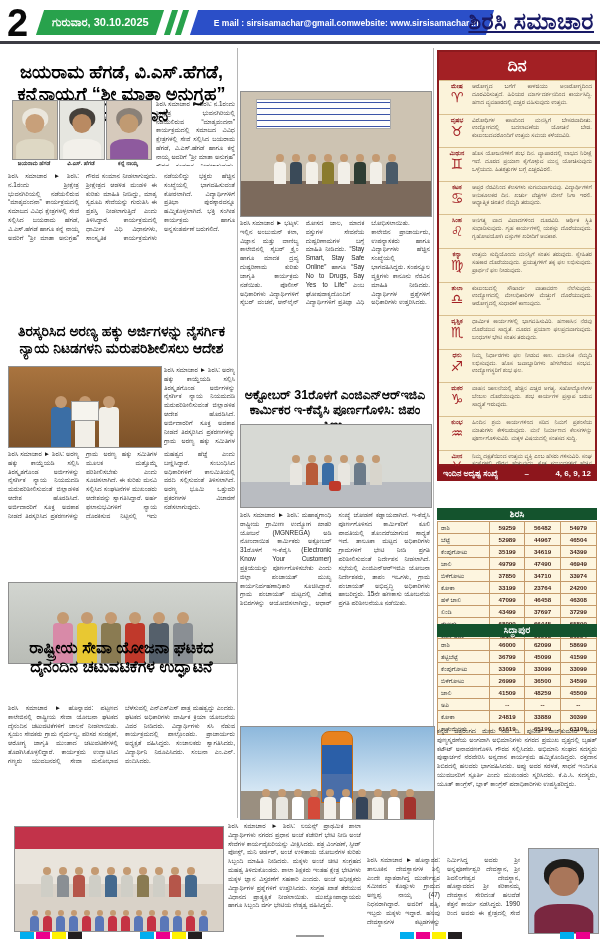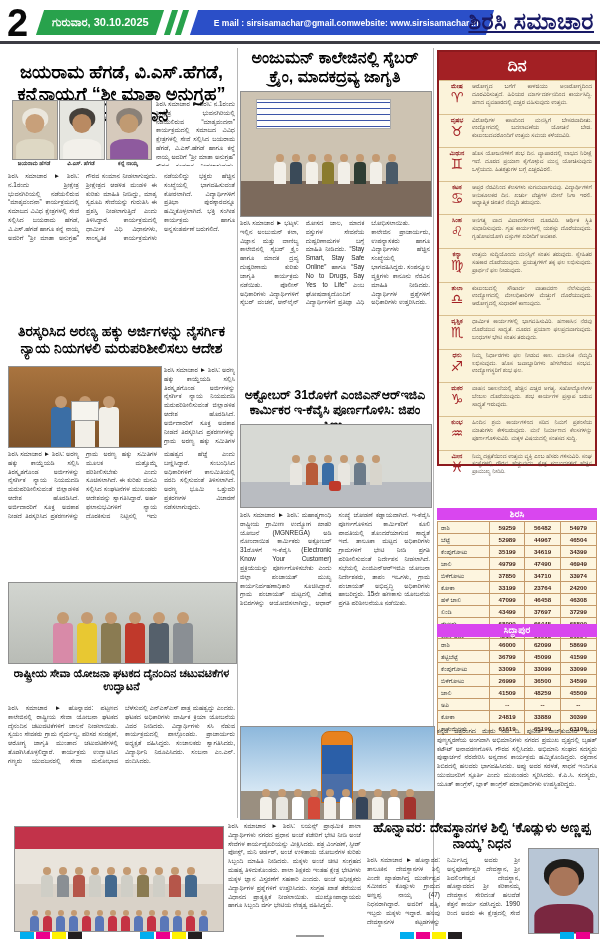--- a/index.html
+++ b/index.html
@@ -43,21 +43,21 @@
   .horo-head .hl{flex:1;background:#a32024;display:flex;align-items:center;justify-content:center;}
   .horo-head .hr{flex:1.25;background:#1b7f8c;display:flex;align-items:center;justify-content:center;}
   .h-row{display:flex;border-top:1px solid #d9bf8f;padding:2px 3px;height:28.6px;overflow:hidden;}
   .h-ico{width:30px;flex:0 0 30px;display:flex;flex-direction:column;align-items:center;}
   .sign-name{font-size:6px;font-weight:bold;color:#8d1a1e;}
   .sign-symbol{font-size:14px;line-height:1.1;color:#a32024;font-family:"DejaVu Sans",sans-serif;}
   .sign-text{margin:0;font-size:5.9px;line-height:1.32;text-align:justify;color:#4a4036;}
   .lucky{background:#8d161c;color:#fff;font-size:8px;font-weight:bold;display:flex;align-items:center;justify-content:space-between;padding:0 6px;}
   
   .mk-title{background:#1e38c0;color:#fff;font-weight:bold;font-size:15px;display:flex;align-items:center;justify-content:center;border:1px solid #12247e;}
-  .mk-sub{background:#d946ef;color:#fff;font-weight:bold;font-size:9px;display:flex;align-items:center;justify-content:center;}
+  .mk-sub{background:#14532d;color:#fff;font-weight:bold;font-size:9px;display:flex;align-items:center;justify-content:center;}
   .mk-table{background:#fdf5df;border:1px solid #c49a6a;}
   .mk-row{display:grid;grid-template-columns:52px 1fr 1fr 1fr;border-top:1px solid #c49a6a;}
   .mk-row:first-child{border-top:none;}
   .mk-label{font-size:6.2px;color:#222;padding:1.5px 3px;border-right:1px solid #c49a6a;}
   .mk-num{font-size:6.2px;font-weight:bold;color:#43251a;text-align:center;padding:1.5px 2px;border-right:1px solid #c49a6a;}
   .mk-num:last-child{border-right:none;}
   
   .marks{position:absolute;display:flex;gap:2px;}
   .mk-sq{width:14px;height:7px;display:inline-block;}
 </style>
@@ -104,21 +104,21 @@
         <i class="face"></i>
         <i class="shirt"></i>
       </div>
   </div>
   <div class="abs cap" style="left:12px;top:160px;width:44px;">ಜಯರಾಮ ಹೆಗಡೆ</div>
   <div class="abs cap" style="left:59px;top:160px;width:44px;">ವಿ.ಎಸ್. ಹೆಗಡೆ</div>
   <div class="abs cap" style="left:106px;top:160px;width:44px;">ಕನ್ನೆ ನಾಯ್ಕ</div>
   <div class="abs body-text" style="left:156px;top:100px;width:79px;height:66px;">ಶಿರಸಿ ಸಮಾಚಾರ ► ಶಿರಸಿ: ನ.1ರಂದು ಶ್ರೀಕ್ಷೇತ್ರ ಭುವನಗಿರಿಯಲ್ಲಿ ನಡೆಯಲಿರುವ “ಮಾತೃವಂದನಾ” ಕಾರ್ಯಕ್ರಮದಲ್ಲಿ ಸಮಾಜದ ವಿವಿಧ ಕ್ಷೇತ್ರಗಳಲ್ಲಿ ಸೇವೆ ಸಲ್ಲಿಸಿದ ಜಯರಾಮ ಹೆಗಡೆ, ವಿ.ಎಸ್.ಹೆಗಡೆ ಹಾಗೂ ಕನ್ನೆ ನಾಯ್ಕ ಅವರಿಗೆ “ಶ್ರೀ ಮಾತಾ ಅನುಗ್ರಹ” ಗೌರವ ಸಂಮಾನ ನೀಡಲಾಗುವುದು. ಶ್ರೀಕ್ಷೇತ್ರದ ಆಡಳಿತ ಮಂಡಳಿ ಈ ಕುರಿತು ಮಾಹಿತಿ ನೀಡಿದ್ದು, ಮಾತೃ ಸ್ವರೂಪಿ ಸೇವೆಯನ್ನು ಗುರುತಿಸಿ ಈ ಪ್ರಶಸ್ತಿ ನೀಡಲಾಗುತ್ತಿದೆ ಎಂದು ತಿಳಿಸಿದ್ದಾರೆ. ಕಾರ್ಯಕ್ರಮದಲ್ಲಿ ಧಾರ್ಮಿಕ ವಿಧಿ ವಿಧಾನಗಳು, ಸಾಂಸ್ಕೃತಿಕ ಕಾರ್ಯಕ್ರಮಗಳು ನಡೆಯಲಿದ್ದು ಭಕ್ತರು ಹೆಚ್ಚಿನ ಸಂಖ್ಯೆಯಲ್ಲಿ ಭಾಗವಹಿಸುವಂತೆ ಕೋರಲಾಗಿದೆ. ವಿದ್ಯಾರ್ಥಿಗಳಿಗೆ ಪ್ರತಿಭಾ ಪುರಸ್ಕಾರವನ್ನೂ ಹಮ್ಮಿಕೊಳ್ಳಲಾಗಿದೆ. ಭಕ್ತಿ ಸಂಗೀತ ಕಾರ್ಯಕ್ರಮ ಹಾಗೂ ಅನ್ನಸಂತರ್ಪಣೆ ಜರುಗಲಿದೆ.</div>
   <div class="abs body-text cols-3" style="left:8px;top:172px;width:227px;height:147px;">ಶಿರಸಿ ಸಮಾಚಾರ ► ಶಿರಸಿ: ನ.1ರಂದು ಶ್ರೀಕ್ಷೇತ್ರ ಭುವನಗಿರಿಯಲ್ಲಿ ನಡೆಯಲಿರುವ “ಮಾತೃವಂದನಾ” ಕಾರ್ಯಕ್ರಮದಲ್ಲಿ ಸಮಾಜದ ವಿವಿಧ ಕ್ಷೇತ್ರಗಳಲ್ಲಿ ಸೇವೆ ಸಲ್ಲಿಸಿದ ಜಯರಾಮ ಹೆಗಡೆ, ವಿ.ಎಸ್.ಹೆಗಡೆ ಹಾಗೂ ಕನ್ನೆ ನಾಯ್ಕ ಅವರಿಗೆ “ಶ್ರೀ ಮಾತಾ ಅನುಗ್ರಹ” ಗೌರವ ಸಂಮಾನ ನೀಡಲಾಗುವುದು. ಶ್ರೀಕ್ಷೇತ್ರದ ಆಡಳಿತ ಮಂಡಳಿ ಈ ಕುರಿತು ಮಾಹಿತಿ ನೀಡಿದ್ದು, ಮಾತೃ ಸ್ವರೂಪಿ ಸೇವೆಯನ್ನು ಗುರುತಿಸಿ ಈ ಪ್ರಶಸ್ತಿ ನೀಡಲಾಗುತ್ತಿದೆ ಎಂದು ತಿಳಿಸಿದ್ದಾರೆ. ಕಾರ್ಯಕ್ರಮದಲ್ಲಿ ಧಾರ್ಮಿಕ ವಿಧಿ ವಿಧಾನಗಳು, ಸಾಂಸ್ಕೃತಿಕ ಕಾರ್ಯಕ್ರಮಗಳು ನಡೆಯಲಿದ್ದು ಭಕ್ತರು ಹೆಚ್ಚಿನ ಸಂಖ್ಯೆಯಲ್ಲಿ ಭಾಗವಹಿಸುವಂತೆ ಕೋರಲಾಗಿದೆ. ವಿದ್ಯಾರ್ಥಿಗಳಿಗೆ ಪ್ರತಿಭಾ ಪುರಸ್ಕಾರವನ್ನೂ ಹಮ್ಮಿಕೊಳ್ಳಲಾಗಿದೆ. ಭಕ್ತಿ ಸಂಗೀತ ಕಾರ್ಯಕ್ರಮ ಹಾಗೂ ಅನ್ನಸಂತರ್ಪಣೆ ಜರುಗಲಿದೆ.</div>
 
-  <div class="abs headline" style="left:8px;top:323px;width:227px;font-size:14px;">ತಿರಸ್ಕರಿಸಿದ ಅರಣ್ಯ ಹಕ್ಕು ಅರ್ಜಿಗಳನ್ನು ನೈಸರ್ಗಿಕ ನ್ಯಾಯ ನಿಯಗಳಲಿ ಮರುಪರಿಶೀಲಿಸಲು ಆದೇಶ</div>
+  <div class="abs headline" style="left:8px;top:323px;width:227px;font-size:14px;">ತಿರಸ್ಕರಿಸಿದ ಅರಣ್ಯ ಹಕ್ಕು ಅರ್ಜಿಗಳನ್ನು ನೈಸರ್ಗಿಕ ನ್ಯಾಯ ನಿಟಡಗಳನಿ ಮರುಪರಿಶೀಲಿಸಲು ಆದೇಶ</div>
   <div class="photo pp-lg" style="left:8px;top:366px;width:152px;height:80px;background:linear-gradient(#a9743f,#7d5229);">
     <div class="crowd">
         <span class="pp" style="--s: #3b6ea5;"></span>
         <span class="pp" style="--s: #f2efe8;"></span>
         <span class="pp" style="--s: #f2efe8;"></span>
       </div>
     <div class="abs" style="left:62px;top:34px;width:26px;height:18px;background:#f6f4ee;border:1px solid #999;"></div>
   </div>
   <div class="abs body-text" style="left:164px;top:366px;width:71px;height:80px;">ಶಿರಸಿ ಸಮಾಚಾರ ► ಶಿರಸಿ: ಅರಣ್ಯ ಹಕ್ಕು ಕಾಯ್ದೆಯಡಿ ಸಲ್ಲಿಸಿ ತಿರಸ್ಕೃತಗೊಂಡ ಅರ್ಜಿಗಳನ್ನು ನೈಸರ್ಗಿಕ ನ್ಯಾಯ ನಿಯಮದಡಿ ಮರುಪರಿಶೀಲಿಸುವಂತೆ ಜಿಲ್ಲಾಡಳಿತ ಆದೇಶ ಹೊರಡಿಸಿದೆ. ಅರ್ಜಿದಾರರಿಗೆ ಸೂಕ್ತ ಅವಕಾಶ ನೀಡದೆ ತಿರಸ್ಕರಿಸಿದ ಪ್ರಕರಣಗಳನ್ನು ಗ್ರಾಮ ಅರಣ್ಯ ಹಕ್ಕು ಸಮಿತಿಗಳ ಮೂಲಕ ಮತ್ತೊಮ್ಮೆ ಪರಿಶೀಲಿಸಬೇಕು ಎಂದು ಸೂಚಿಸಲಾಗಿದೆ. ಈ ಕುರಿತು ಮನವಿ ಸಲ್ಲಿಸಿದ ಸಂಘಟನೆಗಳ ಮುಖಂಡರು ಆದೇಶವನ್ನು ಸ್ವಾಗತಿಸಿದ್ದಾರೆ. ಅರ್ಹ ಫಲಾನುಭವಿಗಳಿಗೆ ನ್ಯಾಯ ದೊರಕಿಸುವ ನಿಟ್ಟಿನಲ್ಲಿ ಇದು ಮಹತ್ವದ ಹೆಜ್ಜೆ ಎಂದು ಬಣ್ಣಿಸಿದ್ದಾರೆ. ಸಂಬಂಧಿಸಿದ ಅಧಿಕಾರಿಗಳಿಗೆ ಕಾಲಮಿತಿಯಲ್ಲಿ ವರದಿ ಸಲ್ಲಿಸುವಂತೆ ತಿಳಿಸಲಾಗಿದೆ. ಅರಣ್ಯ ಭೂಮಿ ಒತ್ತುವರಿ ಪ್ರಕರಣಗಳ ವಿಚಾರಣೆ ನಡೆಸಲಾಗುವುದು.</div>
   <div class="abs body-text cols-3" style="left:8px;top:450px;width:227px;height:128px;">ಶಿರಸಿ ಸಮಾಚಾರ ► ಶಿರಸಿ: ಅರಣ್ಯ ಹಕ್ಕು ಕಾಯ್ದೆಯಡಿ ಸಲ್ಲಿಸಿ ತಿರಸ್ಕೃತಗೊಂಡ ಅರ್ಜಿಗಳನ್ನು ನೈಸರ್ಗಿಕ ನ್ಯಾಯ ನಿಯಮದಡಿ ಮರುಪರಿಶೀಲಿಸುವಂತೆ ಜಿಲ್ಲಾಡಳಿತ ಆದೇಶ ಹೊರಡಿಸಿದೆ. ಅರ್ಜಿದಾರರಿಗೆ ಸೂಕ್ತ ಅವಕಾಶ ನೀಡದೆ ತಿರಸ್ಕರಿಸಿದ ಪ್ರಕರಣಗಳನ್ನು ಗ್ರಾಮ ಅರಣ್ಯ ಹಕ್ಕು ಸಮಿತಿಗಳ ಮೂಲಕ ಮತ್ತೊಮ್ಮೆ ಪರಿಶೀಲಿಸಬೇಕು ಎಂದು ಸೂಚಿಸಲಾಗಿದೆ. ಈ ಕುರಿತು ಮನವಿ ಸಲ್ಲಿಸಿದ ಸಂಘಟನೆಗಳ ಮುಖಂಡರು ಆದೇಶವನ್ನು ಸ್ವಾಗತಿಸಿದ್ದಾರೆ. ಅರ್ಹ ಫಲಾನುಭವಿಗಳಿಗೆ ನ್ಯಾಯ ದೊರಕಿಸುವ ನಿಟ್ಟಿನಲ್ಲಿ ಇದು ಮಹತ್ವದ ಹೆಜ್ಜೆ ಎಂದು ಬಣ್ಣಿಸಿದ್ದಾರೆ. ಸಂಬಂಧಿಸಿದ ಅಧಿಕಾರಿಗಳಿಗೆ ಕಾಲಮಿತಿಯಲ್ಲಿ ವರದಿ ಸಲ್ಲಿಸುವಂತೆ ತಿಳಿಸಲಾಗಿದೆ. ಅರಣ್ಯ ಭೂಮಿ ಒತ್ತುವರಿ ಪ್ರಕರಣಗಳ ವಿಚಾರಣೆ ನಡೆಸಲಾಗುವುದು.</div>
@@ -126,21 +126,21 @@
   <div class="photo" style="left:8px;top:582px;width:227px;height:80px;background:linear-gradient(#d2d5d0,#b9bcb6);">
     <div class="crowd pp-lg">
         <span class="pp" style="--s: #d88aa8;"></span>
         <span class="pp" style="--s: #e8c832;"></span>
         <span class="pp" style="--s: #8a7b52;"></span>
         <span class="pp" style="--s: #c0392b;"></span>
         <span class="pp" style="--s: #55606b;"></span>
         <span class="pp" style="--s: #8a8f94;"></span>
       </div>
   </div>
-  <div class="abs headline" style="left:8px;top:667px;width:227px;font-size:11px;">ರಾಷ್ಟ್ರೀಯ ಸೇವಾ ಯೋಜನಾ ಘಟಕದ ದೈನಂದಿನ ಚಟುವಟಿಕೆಗಳ ಉದ್ಘಾಟನೆ</div>
+  <div class="abs headline" style="left:8px;top:638px;width:227px;font-size:16px;">ರಾಷ್ಟ್ರೀಯ ಸೇವಾ ಯೋಜನಾ ಘಟಕದ ದೈನಂದಿನ ಚಟುವಟಿಕೆಗಳ ಉದ್ಘಾಟನೆ</div>
   <div class="abs body-text cols-2" style="left:8px;top:704px;width:227px;height:116px;">ಶಿರಸಿ ಸಮಾಚಾರ ► ಹೊನ್ನಾವರ: ಪಟ್ಟಣದ ಕಾಲೇಜಿನಲ್ಲಿ ರಾಷ್ಟ್ರೀಯ ಸೇವಾ ಯೋಜನಾ ಘಟಕದ ದೈನಂದಿನ ಚಟುವಟಿಕೆಗಳಿಗೆ ಚಾಲನೆ ನೀಡಲಾಯಿತು. ಸ್ವಯಂ ಸೇವಕರು ಗ್ರಾಮ ನೈರ್ಮಲ್ಯ, ಪರಿಸರ ಸಂರಕ್ಷಣೆ, ಆರೋಗ್ಯ ಜಾಗೃತಿ ಮುಂತಾದ ಚಟುವಟಿಕೆಗಳಲ್ಲಿ ತೊಡಗಿಸಿಕೊಳ್ಳಲಿದ್ದಾರೆ. ಕಾರ್ಯಕ್ರಮ ಉದ್ಘಾಟಿಸಿದ ಗಣ್ಯರು ಯುವಜನರಲ್ಲಿ ಸೇವಾ ಮನೋಭಾವ ಬೆಳೆಸುವಲ್ಲಿ ಎನ್‌ಎಸ್‌ಎಸ್ ಪಾತ್ರ ಮಹತ್ವದ್ದು ಎಂದರು. ಘಟಕದ ಅಧಿಕಾರಿಗಳು ವಾರ್ಷಿಕ ಕ್ರಿಯಾ ಯೋಜನೆಯ ವಿವರ ನೀಡಿದರು. ವಿದ್ಯಾರ್ಥಿಗಳು ಸಸಿ ನೆಡುವ ಕಾರ್ಯಕ್ರಮದಲ್ಲಿ ಪಾಲ್ಗೊಂಡರು. ಪ್ರಾಚಾರ್ಯರು ಅಧ್ಯಕ್ಷತೆ ವಹಿಸಿದ್ದರು. ಸಂಚಾಲಕರು ಸ್ವಾಗತಿಸಿದರು, ವಿದ್ಯಾರ್ಥಿನಿ ನಿರೂಪಿಸಿದರು. ಸಂಜನಾ ಎಂ.ಎನ್. ವಂದಿಸಿದರು.</div>
 
   <div class="photo" style="left:14px;top:826px;width:208px;height:104px;background:linear-gradient(#e9e4dc 0 55%,#d9d2c8 55% 100%);">
     <div class="abs" style="left:0;top:0;width:100%;height:22px;background:#c2334a;"></div>
     <div class="crowd" style="bottom:34px;">
         <span class="pp" style="--s: #cfcec6;"></span>
         <span class="pp" style="--s: #8a8f94;"></span>
         <span class="pp" style="--s: #b5564a;"></span>
         <span class="pp" style="--s: #cfcec6;"></span>
         <span class="pp" style="--s: #44698e;"></span>
@@ -161,21 +161,20 @@
         <span class="pp" style="--s: #c53344;"></span>
         <span class="pp" style="--s: #5a77b8;"></span>
         <span class="pp" style="--s: #c53344;"></span>
         <span class="pp" style="--s: #5a77b8;"></span>
         <span class="pp" style="--s: #5a77b8;"></span>
         <span class="pp" style="--s: #c53344;"></span>
         <span class="pp" style="--s: #5a77b8;"></span>
       </div>
   </div>
 
-  <div class="abs headline" style="left:240px;top:48px;width:190px;font-size:16px;">ಅಂಜುಮನ್ ಕಾಲೇಜಿನಲ್ಲಿ ಸೈಬರ್ ಕ್ರೈಂ, ಮಾದಕದ್ರವ್ಯ ಜಾಗೃತಿ</div>
   <div class="photo" style="left:240px;top:91px;width:190px;height:124px;background:linear-gradient(#cdc3b2 0 72%,#7c6a5c 72% 100%);">
     <div class="banner"></div>
     <div class="crowd" style="bottom:32px;">
         <span class="pp" style="--s: #f2efe8;"></span>
         <span class="pp" style="--s: #3a4a58;"></span>
         <span class="pp" style="--s: #f2efe8;"></span>
         <span class="pp" style="--s: #8a7b2e;"></span>
         <span class="pp" style="--s: #f2efe8;"></span>
         <span class="pp" style="--s: #2e3d34;"></span>
         <span class="pp" style="--s: #f2efe8;"></span>
@@ -208,21 +207,20 @@
         <span class="pp" style="--s: #f2efe8;"></span>
         <span class="pp" style="--s: #ffffff;"></span>
         <span class="pp" style="--s: #36455a;"></span>
         <span class="pp" style="--s: #f2efe8;"></span>
         <span class="pp" style="--s: #ffffff;"></span>
         <span class="pp" style="--s: #a3332e;"></span>
       </div>
   </div>
   <div class="abs body-text" style="left:228px;top:822px;width:133px;height:112px;">ಶಿರಸಿ ಸಮಾಚಾರ ► ಶಿರಸಿ: ಲಯನ್ಸ್ ಪ್ರಾಥಮಿಕ ಶಾಲಾ ವಿದ್ಯಾರ್ಥಿಗಳು ನಗರದ ಪ್ರಧಾನ ಅಂಚೆ ಕಚೇರಿಗೆ ಭೇಟಿ ನೀಡಿ ಅಂಚೆ ಸೇವೆಗಳ ಕಾರ್ಯವೈಖರಿಯನ್ನು ವೀಕ್ಷಿಸಿದರು. ಪತ್ರ ವಿಂಗಡಣೆ, ಸ್ಪೀಡ್ ಪೋಸ್ಟ್, ಮನಿ ಆರ್ಡರ್, ಅಂಚೆ ಉಳಿತಾಯ ಯೋಜನೆಗಳ ಕುರಿತು ಸಿಬ್ಬಂದಿ ಮಾಹಿತಿ ನೀಡಿದರು. ಮಕ್ಕಳು ಅಂಚೆ ಚೀಟಿ ಸಂಗ್ರಹದ ಮಹತ್ವ ತಿಳಿದುಕೊಂಡರು. ಶಾಲಾ ಶಿಕ್ಷಕರು ಇಂತಹ ಕ್ಷೇತ್ರ ಭೇಟಿಗಳು ಮಕ್ಕಳ ಜ್ಞಾನ ವಿಸ್ತರಣೆಗೆ ಸಹಕಾರಿ ಎಂದರು. ಅಂಚೆ ಅಧೀಕ್ಷಕರು ವಿದ್ಯಾರ್ಥಿಗಳ ಪ್ರಶ್ನೆಗಳಿಗೆ ಉತ್ತರಿಸಿದರು. ಸಂಗ್ರಹ ಖಾತೆ ತೆರೆಯುವ ವಿಧಾನದ ಪ್ರಾತ್ಯಕ್ಷಿಕೆ ನೀಡಲಾಯಿತು. ಮುಖ್ಯೋಪಾಧ್ಯಾಯರು ಹಾಗೂ ಸಿಬ್ಬಂದಿ ವರ್ಗ ಭೇಟಿಯ ನೇತೃತ್ವ ವಹಿಸಿದ್ದರು.</div>
 
-  <div class="abs headline" style="left:367px;top:820px;width:230px;font-size:13.5px;">ಹೊನ್ನಾವರ: ದೇವಸ್ಥಾನಗಳ ಶಿಲ್ಪಿ ‘ಕೊಡ್ಲುಳು ಅಣ್ಣಪ್ಪ ನಾಯ್ಕ’ ನಿಧನ</div>
   <div class="abs body-text cols-2" style="left:367px;top:856px;width:153px;height:78px;">ಶಿರಸಿ ಸಮಾಚಾರ ► ಹೊನ್ನಾವರ: ತಾಲೂಕಿನ ದೇವಸ್ಥಾನಗಳ ಶಿಲ್ಪಿ ಎಂದೇ ಖ್ಯಾತರಾಗಿದ್ದ ಮುರ್ಡೇಶ್ವರ ಸಮೀಪದ ಕೊಡ್ಲುಳು ಗ್ರಾಮದ ಅಣ್ಣಪ್ಪ ನಾಯ್ಕ (47) ನಿಧನರಾಗಿದ್ದಾರೆ. ಅವರಿಗೆ ಪತ್ನಿ, ಇಬ್ಬರು ಮಕ್ಕಳು ಇದ್ದಾರೆ. ಹಲವು ದೇವಸ್ಥಾನಗಳ ಕಟ್ಟಡಗಳನ್ನು ನಿರ್ಮಿಸಿದ್ದ ಅವರು ಶ್ರೀ ಅನ್ನಪೂರ್ಣೇಶ್ವರಿ ದೇವಸ್ಥಾನ, ಶ್ರೀ ಶಿವಲಿಂಗೇಶ್ವರ ದೇವಸ್ಥಾನ, ಹೊನ್ನಾವರದ ಶ್ರೀ ಕರಿಕಾನಮ್ಮ ದೇವಸ್ಥಾನ ಸೇರಿದಂತೆ ಹಲವೆಡೆ ಕೆತ್ತನೆ ಕಾರ್ಯ ನಡೆಸಿದ್ದರು. 1990 ರಿಂದ ಅವರು ಈ ಕ್ಷೇತ್ರದಲ್ಲಿ ಸೇವೆ ಸಲ್ಲಿಸುತ್ತಿದ್ದರು. ಅವರ ನಿಧನಕ್ಕೆ ಗಣ್ಯರು ಸಂತಾಪ ಸೂಚಿಸಿದ್ದಾರೆ.</div>
   <div class="photo" style="left:528px;top:848px;width:69px;height:84px;">
     <div class="avatar" style="--bg:#b8c6d6;--hair:#1e1c1a;--skin:#a9765a;--shirt:#7a2740;">
         <i class="hair"></i>
         <i class="face"></i>
         <i class="shirt"></i>
       </div>
   </div>
 
   <div class="abs horo" style="left:437px;top:50px;width:160px;height:416px;box-sizing:border-box;">
@@ -320,20 +318,25 @@
 
   <div class="h-row">
     <div class="h-ico">
       <span class="sign-name">ಮೀನ</span>
       <span class="sign-symbol">♓</span>
     </div>
     <p class="sign-text">ನಿಮ್ಮ ದಕ್ಷತೆಯಿಂದ ಉತ್ತಮ ವ್ಯಕ್ತಿ ಎಂಬ ಹೆಸರು ಗಳಿಸುವಿರಿ. ಸಂಘ ಸಂಸ್ಥೆಗಳಲ್ಲಿ ಗೌರವ ಹೆಚ್ಚುವುದು. ಕ್ಷೇತ್ರ ಸಂಬಂಧಗಳಿಗೆ ಹೆಚ್ಚಿನ ಪ್ರಾಮುಖ್ಯ ನೀಡಿರಿ.</p>
   </div>
 </div>
   </div>
+  <div class="abs lucky" style="left:437px;top:466px;width:160px;height:15px;box-sizing:border-box;">
+    <span>ಇಂದಿನ ಅದೃಷ್ಟ ಸಂಖ್ಯೆ</span>
+    <span>–</span>
+    <span>4, 6, 9, 12</span>
+  </div>
 
   <div class="abs mk-sub" style="left:437px;top:508px;width:160px;height:12px;">ಶಿರಸಿ</div>
   <div class="abs mk-table" style="left:437px;top:521px;width:160px;box-sizing:border-box;">
       <div class="mk-row">
         <span class="mk-label">ರಾಶಿ</span>
         <span class="mk-num">59259</span>
         <span class="mk-num">56482</span>
         <span class="mk-num">54979</span>
       </div>
       <div class="mk-row">

